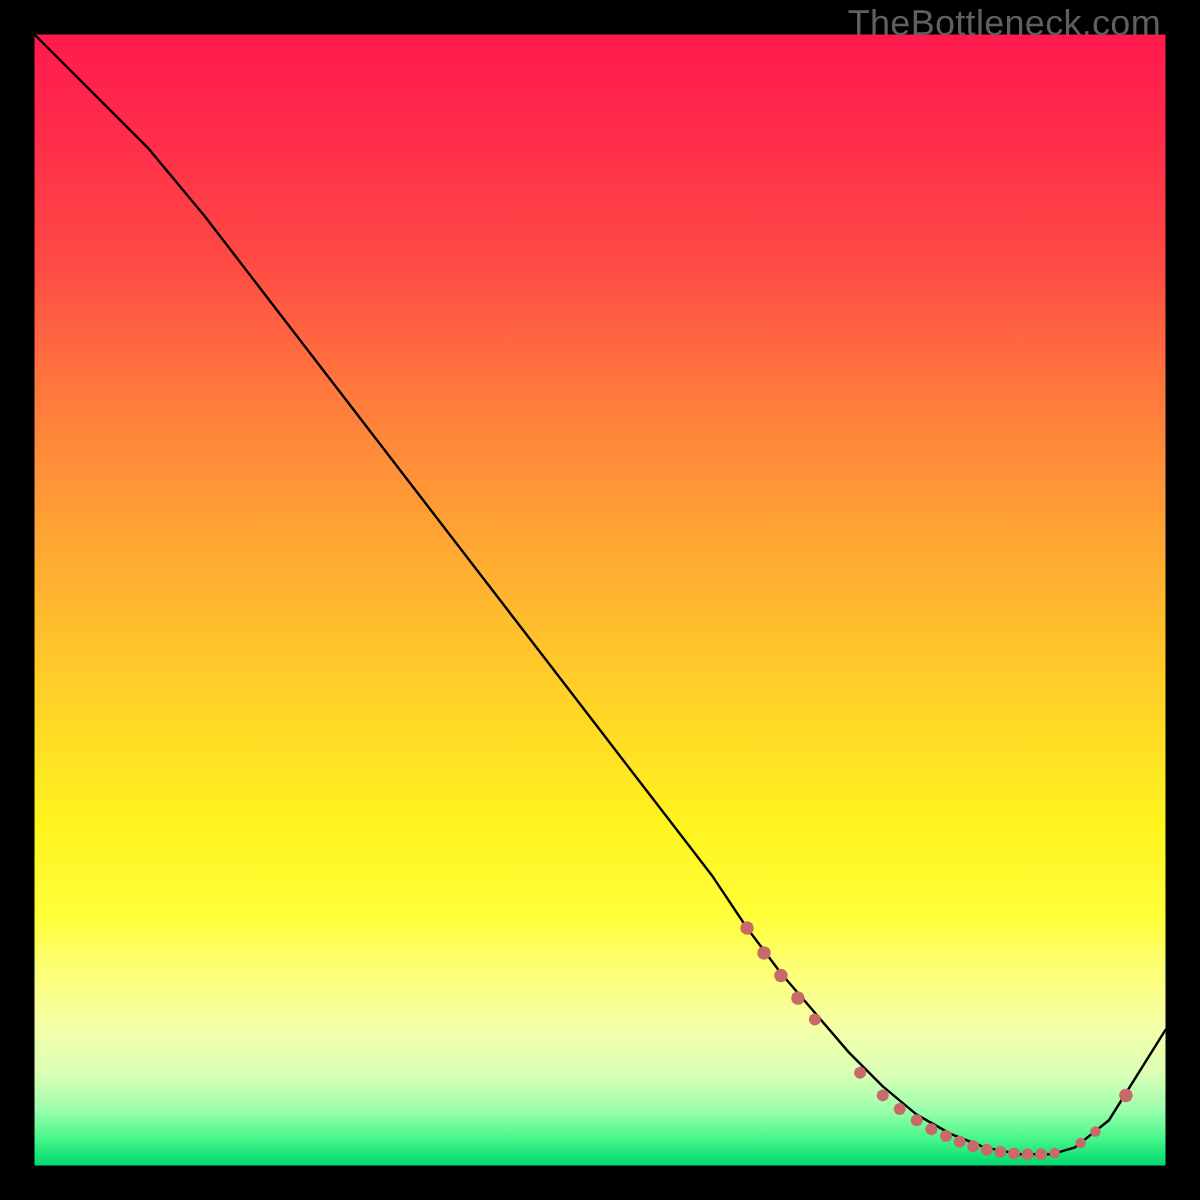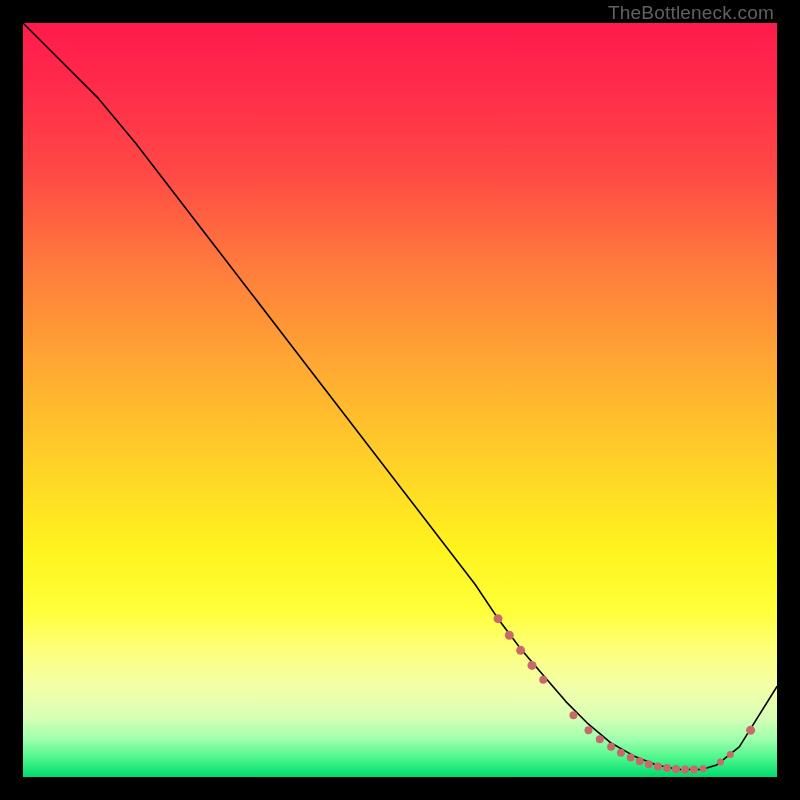--- a/index.html
+++ b/index.html
@@ -38,21 +38,21 @@
       #9effad 95%,
       #4cf78b 97.5%,
       #00d96e 100%
     );
   }
   .watermark {
     position: absolute;
     top: 2px;
     right: 26px;
     color: #606060;
-    font-size: 19px;
+    font-size: 24px;
     font-weight: 500;
     letter-spacing: 0.2px;
     user-select: none;
   }
   svg.curve {
     position: absolute;
     left: 0;
     top: 0;
     width: 754px;
     height: 754px;

